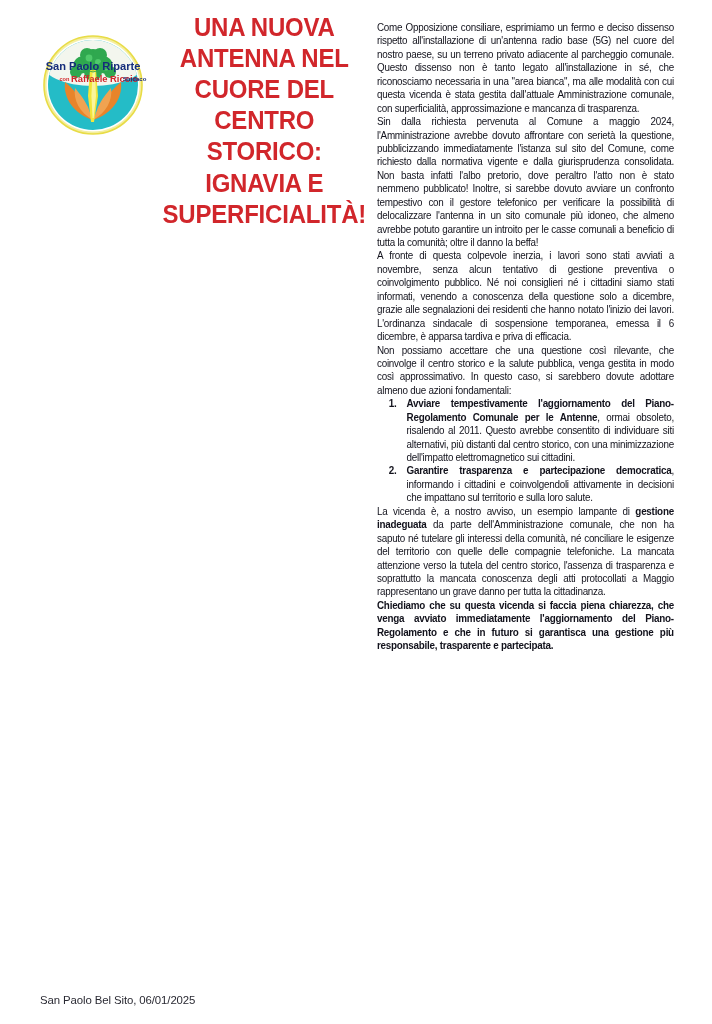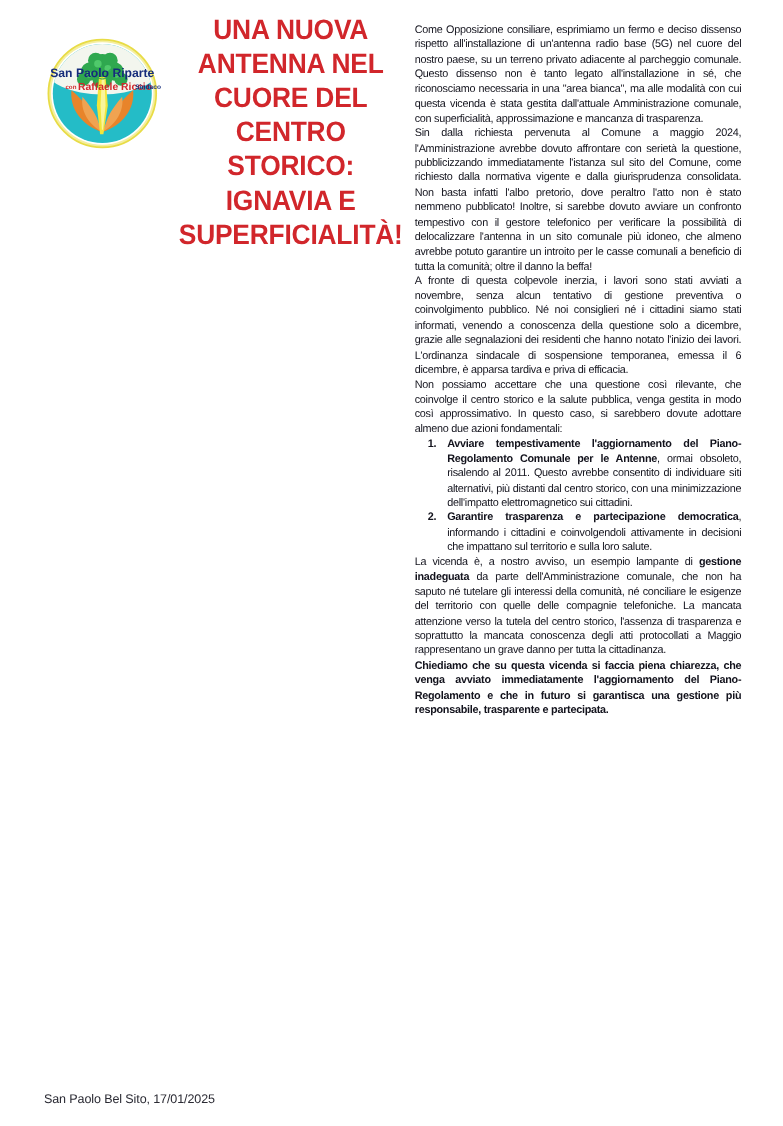--- a/index.html
+++ b/index.html
@@ -193,15 +193,15 @@
       <li><b>Garantire trasparenza e partecipazione democratica</b><span>, informando i cittadini e coinvolgendoli attivamente in decisioni che impattano sul territorio e sulla loro salute.</span></li>
     </ol>
 
     <p><span>La vicenda è, a nostro avviso, un esempio lampante di </span><b>gestione inadeguata</b><span> da parte dell'Amministrazione comunale, che non ha saputo né tutelare gli interessi della comunità, né conciliare le esigenze del territorio con quelle delle compagnie telefoniche. La mancata attenzione verso la tutela del centro storico, l'assenza di trasparenza e soprattutto la mancata conoscenza degli atti protocollati a Maggio  rappresentano un grave danno per tutta la cittadinanza.</span></p>
 
     <p class="last-line-natural"><b>Chiediamo che su questa vicenda si faccia piena chiarezza, che venga avviato immediatamente l'aggiornamento del Piano-Regolamento e che in futuro si garantisca una gestione più responsabile, trasparente e partecipata.</b></p>
   </div>
 
   <div class="spacer"></div>
 
-  <div class="footer">San Paolo Bel Sito, 17/01/2025</div>
+  <div class="footer">San Paolo Bel Sito, 06/01/2025</div>
 
 </div>
 
 </body></html>

